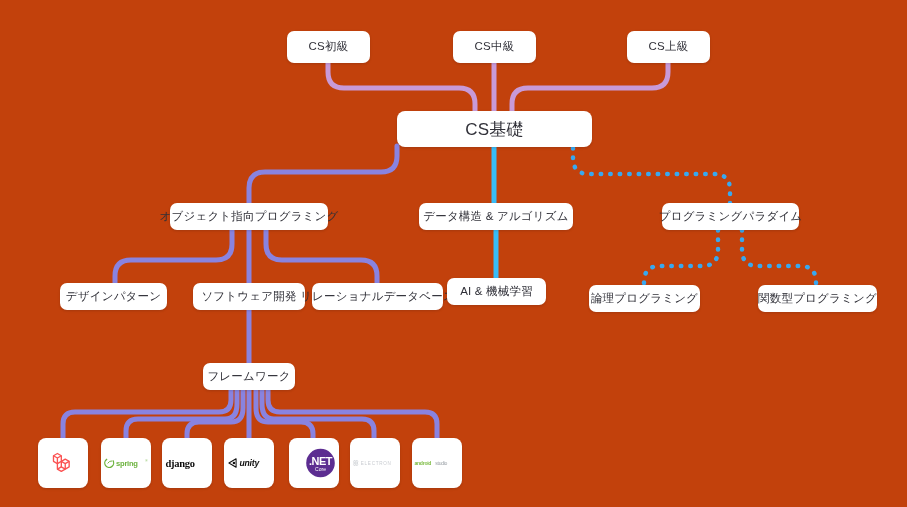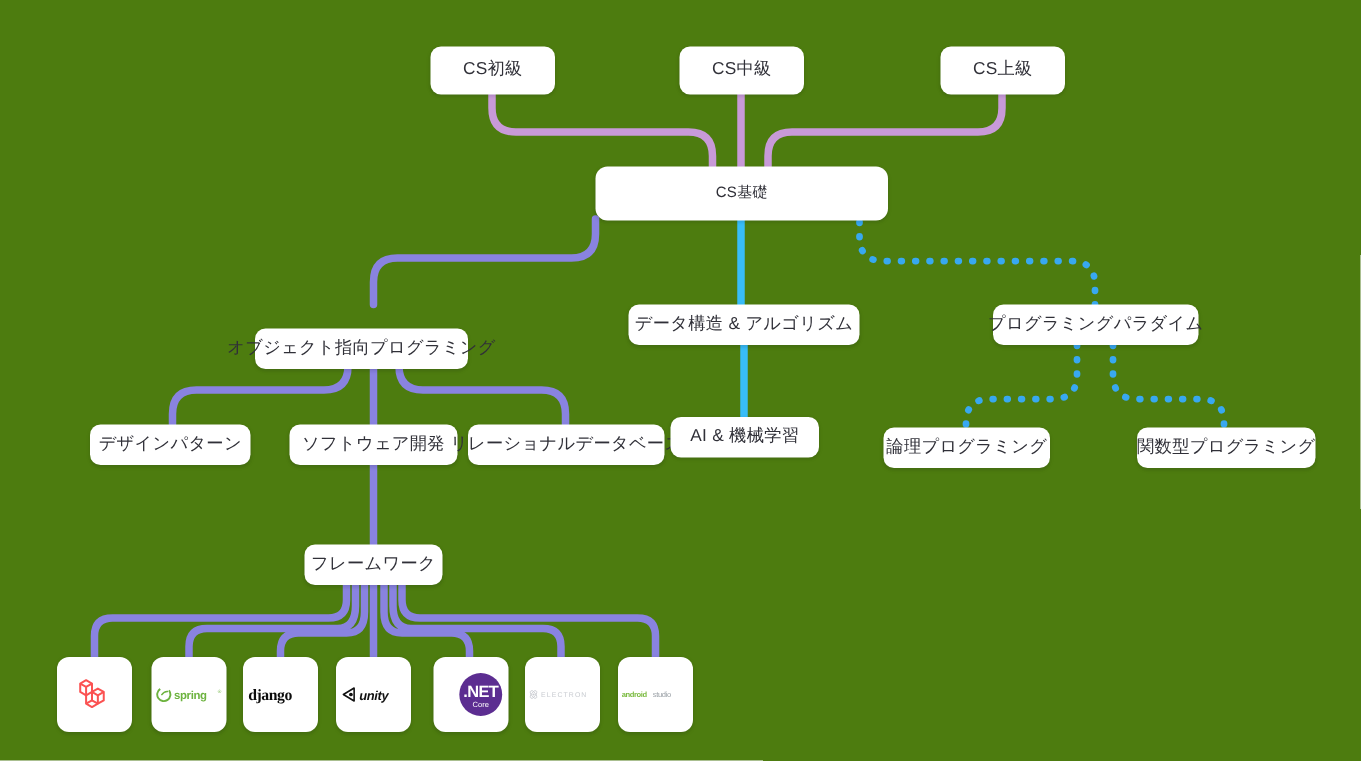--- a/index.html
+++ b/index.html
@@ -7,21 +7,21 @@
     margin: 0; padding: 0;
     width: 907px; height: 507px;
     background: #f4f4f5;
     font-family: "Liberation Sans", "DejaVu Sans", sans-serif;
     overflow: hidden;
   }
   #canvas {
     position: relative;
     width: 907px;
     height: 507px;
-    background: #4d7c0f;
+    background: #c2410c;
   }
   #edges {
     position: absolute;
     left: 0; top: 0;
     width: 907px; height: 507px;
     pointer-events: none;
   }
   .node {
     position: absolute;
     background: #ffffff;
@@ -34,21 +34,21 @@
     white-space: nowrap;
     z-index: 3;
   }
   .node-label {
     font-size: 11.5px;
     line-height: 1;
     letter-spacing: 0.2px;
     color: #303038;
   }
   .node.root { border-radius: 8px; }
-  .node.root .node-label { font-size: 10px; }
+  .node.root .node-label { font-size: 17px; }
   .logo-card {
     position: absolute;
     background: #ffffff;
     border-radius: 8px;
     box-shadow: 0 1px 3px rgba(16,24,40,0.10), 0 1px 2px rgba(16,24,40,0.06);
     display: flex;
     align-items: center;
     justify-content: center;
     z-index: 3;
   }
@@ -102,21 +102,21 @@
   </div>
 
   <div class="node" style="left:627px; top:31px; width:83px; height:32px;">
     <span class="node-label">CS上級</span>
   </div>
 
   <div class="node root" style="left:397px; top:111px; width:195px; height:36px;">
     <span class="node-label">CS基礎</span>
   </div>
 
-  <div class="node" style="left:170px; top:203px; width:142px; height:27px;margin-top:16px;">
+  <div class="node" style="left:170px; top:203px; width:158px; height:27px;">
     <span class="node-label">オブジェクト指向プログラミング</span>
   </div>
 
   <div class="node" style="left:419px; top:203px; width:154px; height:27px;">
     <span class="node-label">データ構造 &amp; アルゴリズム</span>
   </div>
 
   <div class="node" style="left:662px; top:203px; width:137px; height:27px;">
     <span class="node-label">プログラミングパラダイム</span>
   </div>

